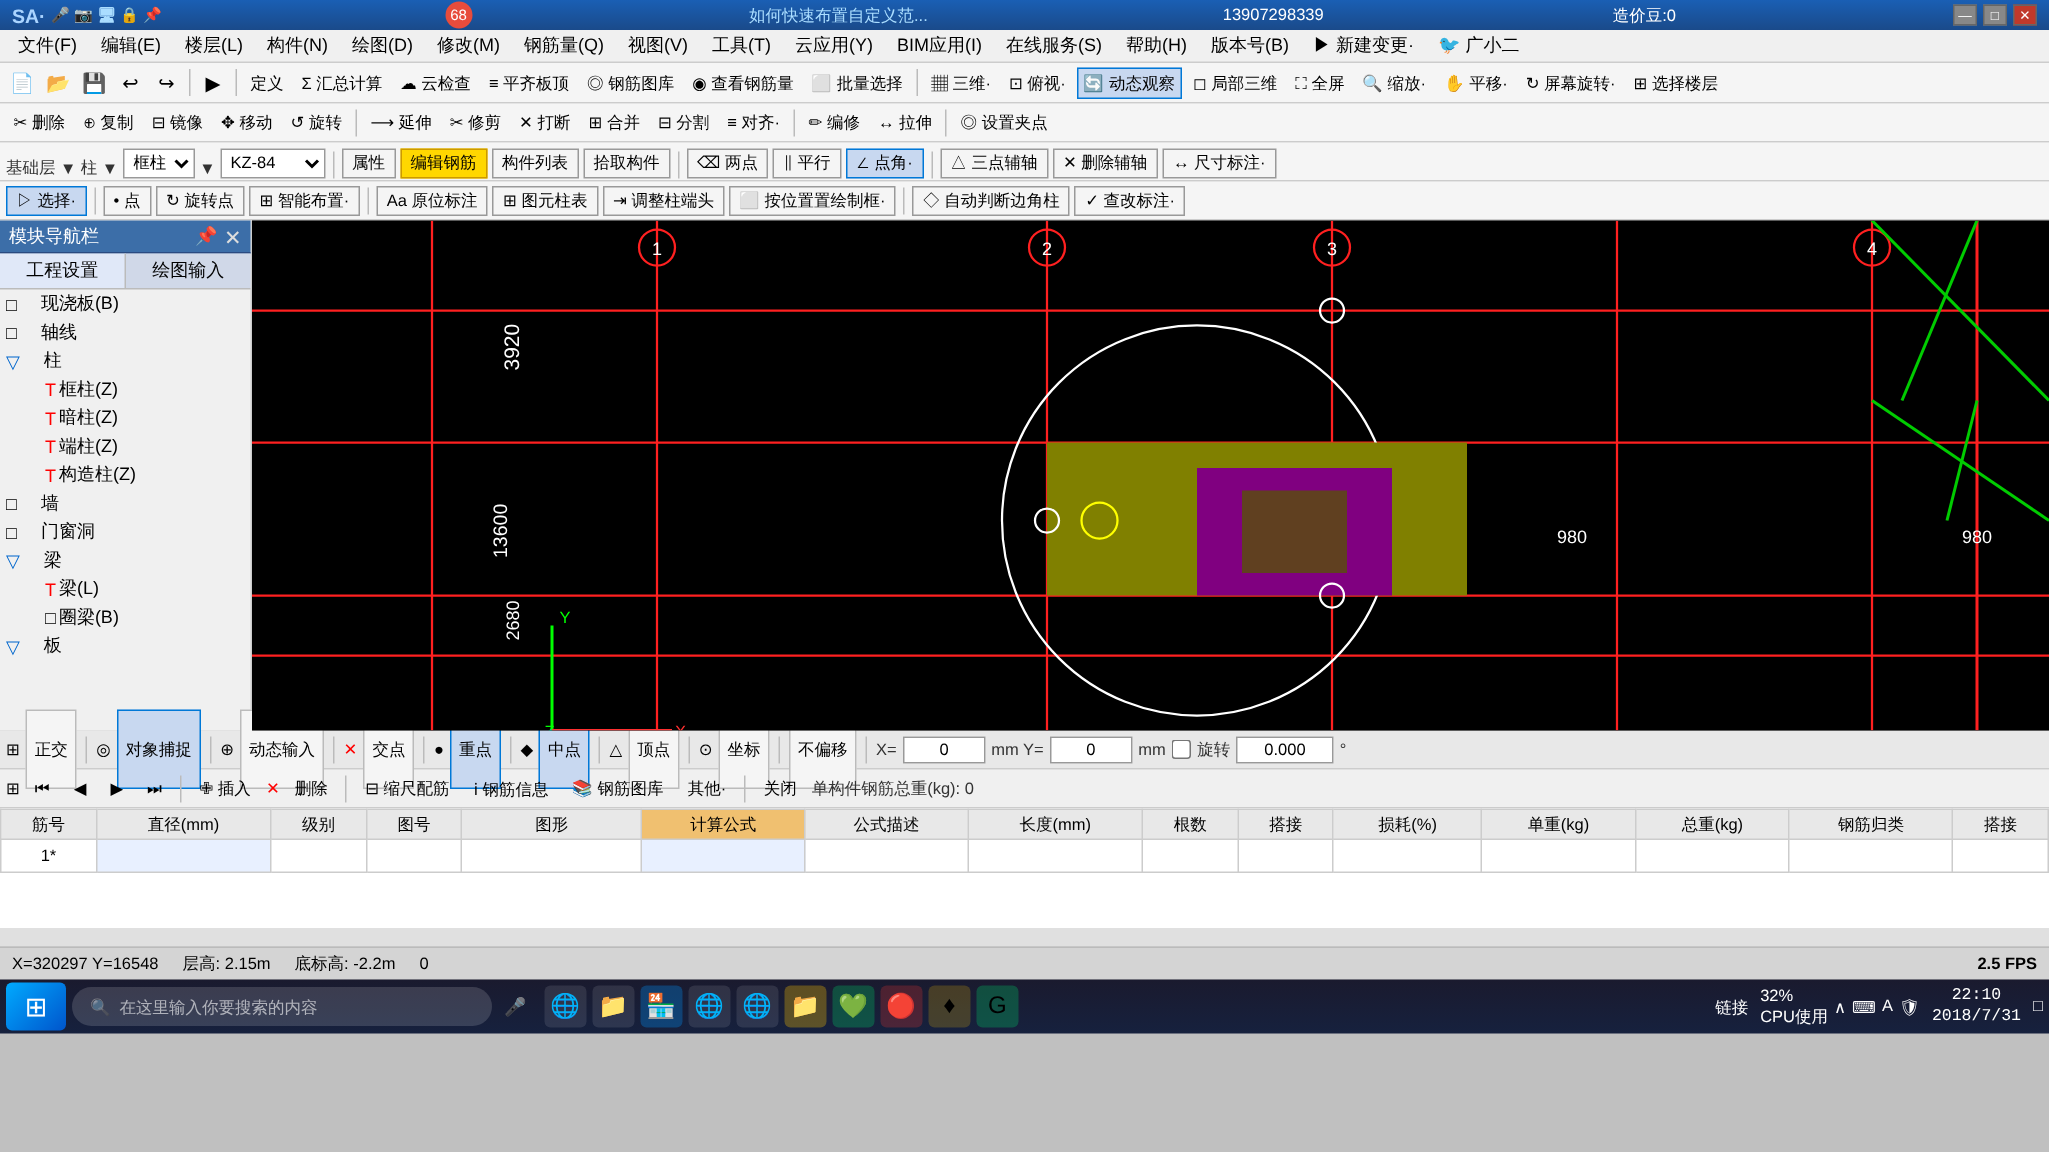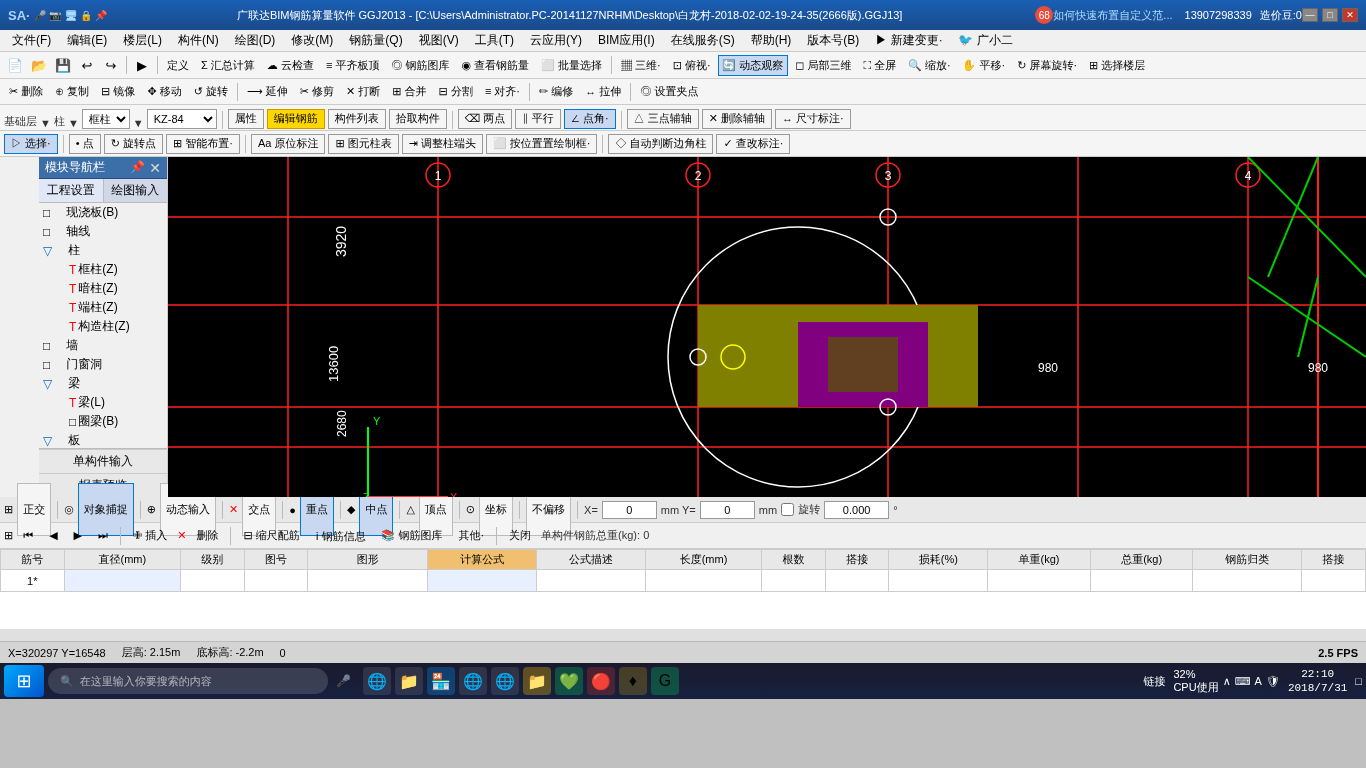--- a/index.html
+++ b/index.html
@@ -1,20 +1,20 @@
 <!DOCTYPE html>
 <html><head>
   <meta charset="utf-8">
   <style>
     * { margin: 0; padding: 0; box-sizing: border-box; }
     body { width: 1366px; height: 768px; overflow: hidden; font-family: 'SimSun', 'Microsoft YaHei', sans-serif; font-size: 12px; background: #c0c0c0; }
 
     
     #title-bar {
-      width: 100%; height: 30px; background: linear-gradient(to bottom, #1a5fb4, #1a4a8a);
+      width: 100%; height: 20px; background: linear-gradient(to bottom, #1a5fb4, #1a4a8a);
       display: flex; align-items: center; justify-content: space-between;
       padding: 0 8px; color: white; font-size: 12px;
     }
     #title-bar .win-controls { display: flex; gap: 4px; }
     #title-bar .win-btn { width: 16px; height: 14px; background: #888; border: 1px solid #666; font-size: 9px; display: flex; align-items: center; justify-content: center; cursor: pointer; color: #fff; }
     #title-bar .win-btn.close { background: #c0392b; }
     .badge { background: #e74c3c; color: white; border-radius: 50%; width: 18px; height: 18px; display: inline-flex; align-items: center; justify-content: center; font-size: 10px; margin-left: 4px; }
     .title-logo { display: flex; align-items: center; gap: 4px; color: #aad4ff; font-size: 13px; font-weight: bold; }
 
     
@@ -41,21 +41,20 @@
     .tb-icon-btn { width: 22px; height: 22px; display: flex; align-items: center; justify-content: center; cursor: pointer; border: 1px solid transparent; font-size: 13px; }
 
     
     #main-area { display: flex; width: 100%; height: calc(768px - 30px - 22px - 26px - 26px - 26px - 22px - 36px); }
 
     
     #sidebar {
       width: 168px; min-width: 168px; background: #f0f0f0;
       border-right: 1px solid #ccc; display: flex; flex-direction: column;
       height: 100%;
-      padding-left: 39px;
     }
     #sidebar-content { flex: 1; overflow-y: auto; font-size: 12px; }
     .tree-item { padding: 1px 4px; cursor: pointer; white-space: nowrap; display: flex; align-items: center; gap: 2px; }
     .tree-indent { width: 12px; display: inline-block; }
     .tree-indent2 { width: 24px; display: inline-block; }
     .sidebar-btn { padding: 3px 8px; text-align: center; cursor: pointer; font-size: 12px; border-top: 1px solid #ccc; background: #e8e8e8; }
 
     
     #canvas-area {
       flex: 1; background: #000; position: relative; overflow: hidden;
@@ -129,21 +128,20 @@
     .nav-close-btn { cursor: pointer; font-size: 14px; color: #ddd; }
   </style>
 </head>
 <body>
 
 <div id="title-bar">
   <div class="title-logo">
     <span>SA·</span>
     <span style="font-size:10px;color:#adf;">🎤 📷 🖥 🔒 📌</span>
   </div>
-  <div style="flex:1;text-align:center;font-size:11px;">广联达BIM钢筋算量软件 GGJ2013 - [C:\Users\Administrator.PC-20141127NRHM\Desktop\白龙村-2018-02-02-19-24-35(2666版).GGJ13]</div>
   <span class="badge">68</span>
   <div style="font-size:11px;color:#adf;">如何快速布置自定义范...</div>
   <div style="margin-left:12px;font-size:11px;">13907298339</div>
   <div style="margin-left:8px;font-size:11px;">造价豆:0</div>
   <div class="win-controls">
     <div class="win-btn">—</div>
     <div class="win-btn">□</div>
     <div class="win-btn close">✕</div>
   </div>
 </div>
@@ -283,24 +281,20 @@
       <div class="tree-item"><span class="tree-indent2"></span><span style="color:red;">T</span> 暗柱(Z)</div>
       <div class="tree-item"><span class="tree-indent2"></span><span style="color:red;">T</span> 端柱(Z)</div>
       <div class="tree-item"><span class="tree-indent2"></span><span style="color:red;">T</span> 构造柱(Z)</div>
       <div class="tree-item"><span>□</span><span class="tree-indent"></span>墙</div>
       <div class="tree-item"><span>□</span><span class="tree-indent"></span>门窗洞</div>
       <div class="tree-item"><span style="color:#0066cc;">▽</span><span class="tree-indent"></span>梁</div>
       <div class="tree-item"><span class="tree-indent2"></span><span style="color:red;">T</span> 梁(L)</div>
       <div class="tree-item"><span class="tree-indent2"></span><span>□</span> 圈梁(B)</div>
       <div class="tree-item"><span style="color:#0066cc;">▽</span><span class="tree-indent"></span>板</div>
 
-    </div>
-    <div style="border-top:1px solid #bbb;">
-      <div class="sidebar-btn">单构件输入</div>
-      <div class="sidebar-btn">报表预览</div>
     </div>
   </div>
 
   <div id="canvas-area">
     <svg id="canvas-svg" xmlns="http://www.w3.org/2000/svg" viewBox="0 0 1198 340" preserveAspectRatio="none">
 
       <rect width="1198" height="340" fill="#000"></rect>
 
       <line x1="120" y1="0" x2="120" y2="340" stroke="#ff2020" stroke-width="1.5"></line>
       <line x1="270" y1="0" x2="270" y2="340" stroke="#ff2020" stroke-width="1.5"></line>

